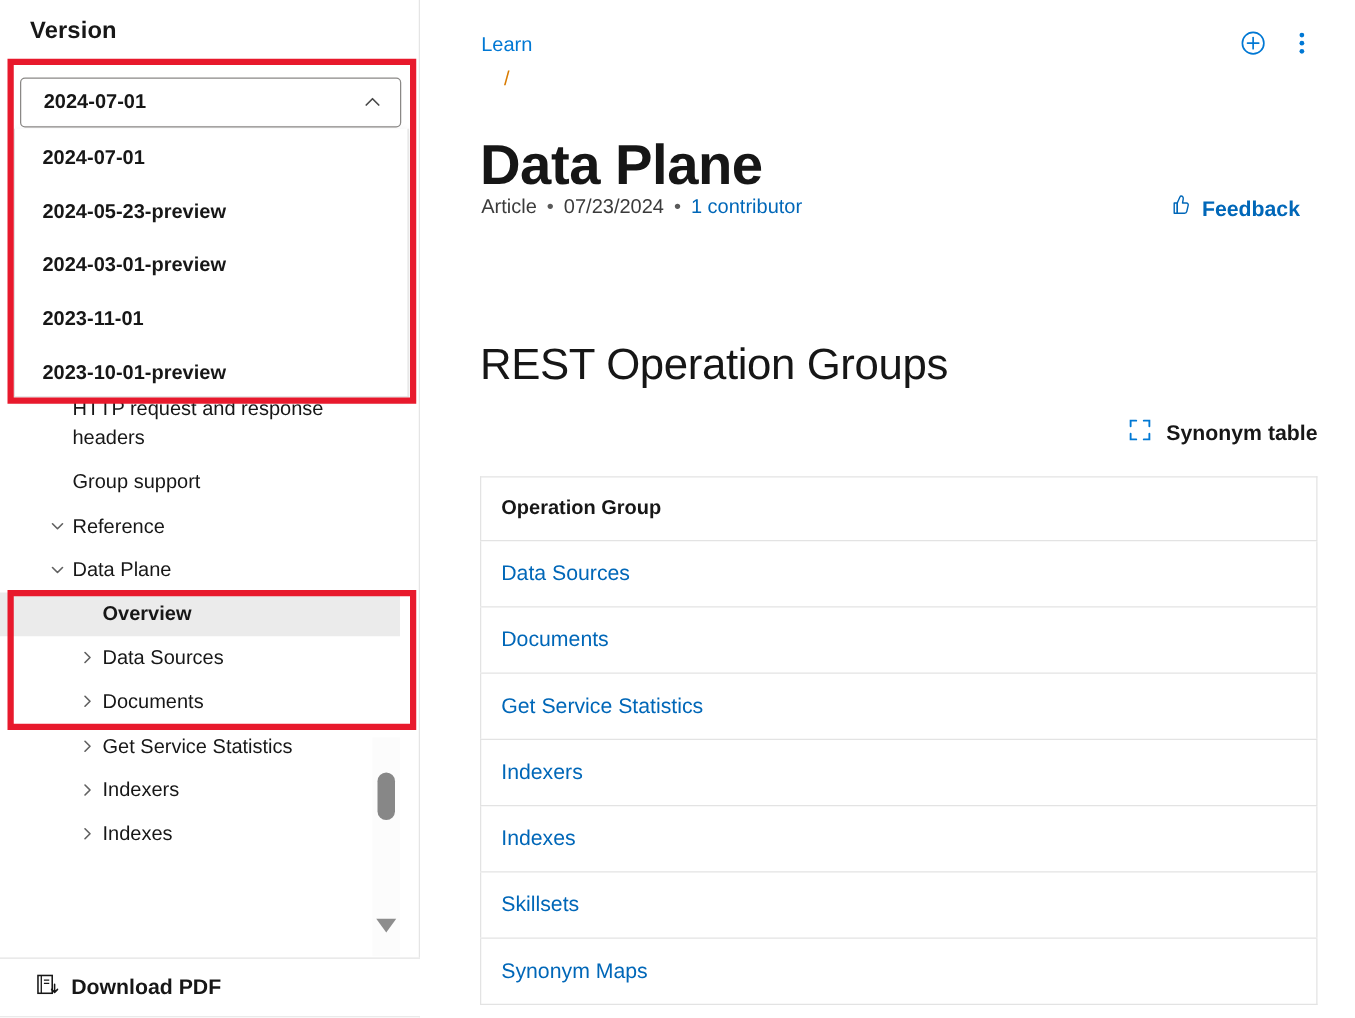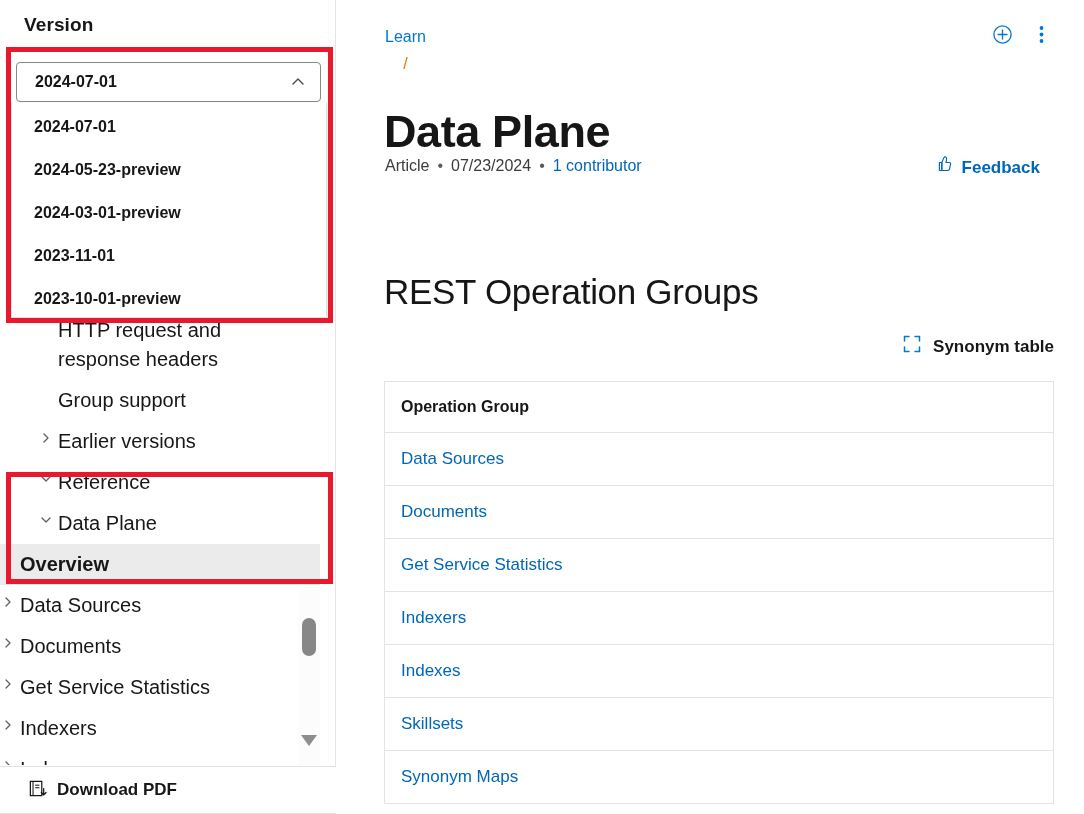--- a/index.html
+++ b/index.html
@@ -73,36 +73,36 @@
   }
 
   
   #nav-tree {
     position: absolute; left: 0; top: 310px;
     width: 320px; height: 455px;
     overflow: hidden;
   }
   .nav-item {
     display: flex; align-items: flex-start;
-    font-size: 20px; color: #171717;
+    font-size: 16px; color: #171717;
     line-height: 1.45;
     cursor: pointer;
     padding: 6px 8px 6px 0;
     min-height: 34px;
   }
   .nav-item .chev {
     width: 16px; min-width: 16px; height: 22px;
     display: flex; align-items: center; justify-content: center;
     color: #616161; margin-right: 4px;
   }
   .nav-item .nolabelchev { width: 16px; min-width: 16px; margin-right: 4px; }
   .nav-item .txt { padding-right: 6px; }
   .lvl1 { padding-left: 38px; }
   .lvl2 { padding-left: 38px; }
-  .lvl3 { }
+  .lvl3 { padding-left: 62px; }
   .nav-item.selected {
     background: #ebebeb;
     font-weight: 700;
   }
 
   
   #nav-scrollbar {
     position: absolute; left: 298px; top: 590px;
     width: 22px; height: 175px;
     background: #fcfcfc;
@@ -245,28 +245,20 @@
           <span class="nolabelchev"></span>
           <span class="txt">HTTP request and response headers</span>
         </div>
         <div class="nav-item lvl2">
           <span class="nolabelchev"></span>
           <span class="txt">Group support</span>
         </div>
         <div class="nav-item lvl1">
           <span class="chev">
             <svg width="12" height="12" viewBox="0 0 12 12">
-              <path d="M4 2 L8 6 L4 10" fill="none" stroke="#616161" stroke-width="1.3" stroke-linecap="round" stroke-linejoin="round"></path>
-            </svg>
-          </span>
-          <span class="txt">Earlier versions</span>
-        </div>
-        <div class="nav-item lvl1">
-          <span class="chev">
-            <svg width="12" height="12" viewBox="0 0 12 12">
               <path d="M2 4 L6 8 L10 4" fill="none" stroke="#616161" stroke-width="1.3" stroke-linecap="round" stroke-linejoin="round"></path>
             </svg>
           </span>
           <span class="txt">Reference</span>
         </div>
         <div class="nav-item lvl2">
           <span class="chev">
             <svg width="12" height="12" viewBox="0 0 12 12">
               <path d="M2 4 L6 8 L10 4" fill="none" stroke="#616161" stroke-width="1.3" stroke-linecap="round" stroke-linejoin="round"></path>
             </svg>

